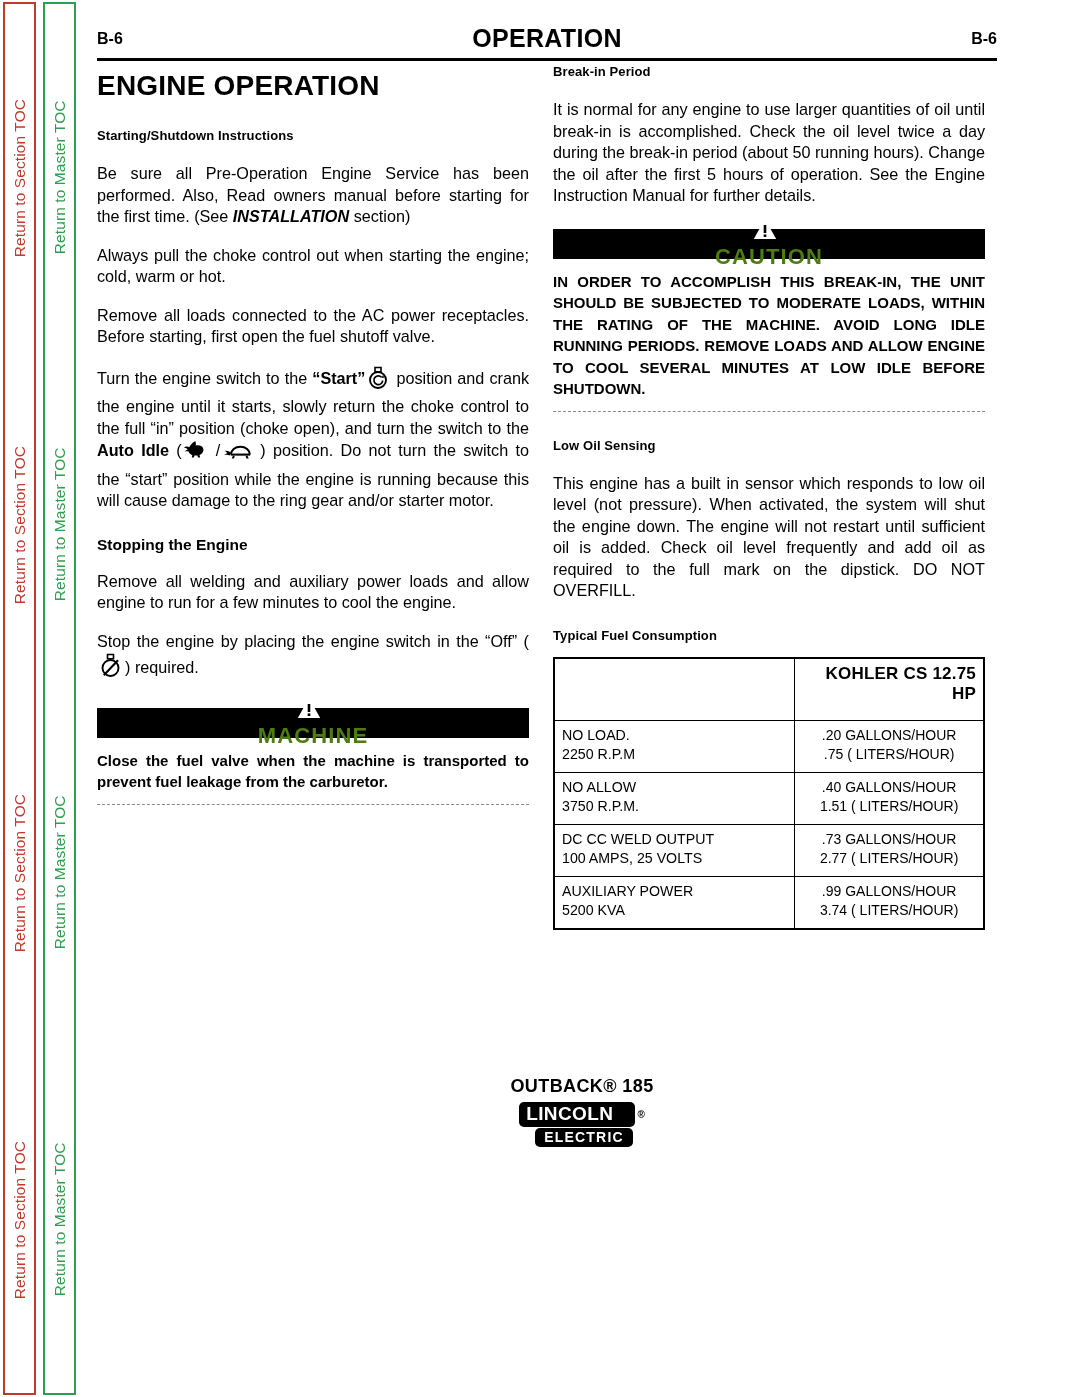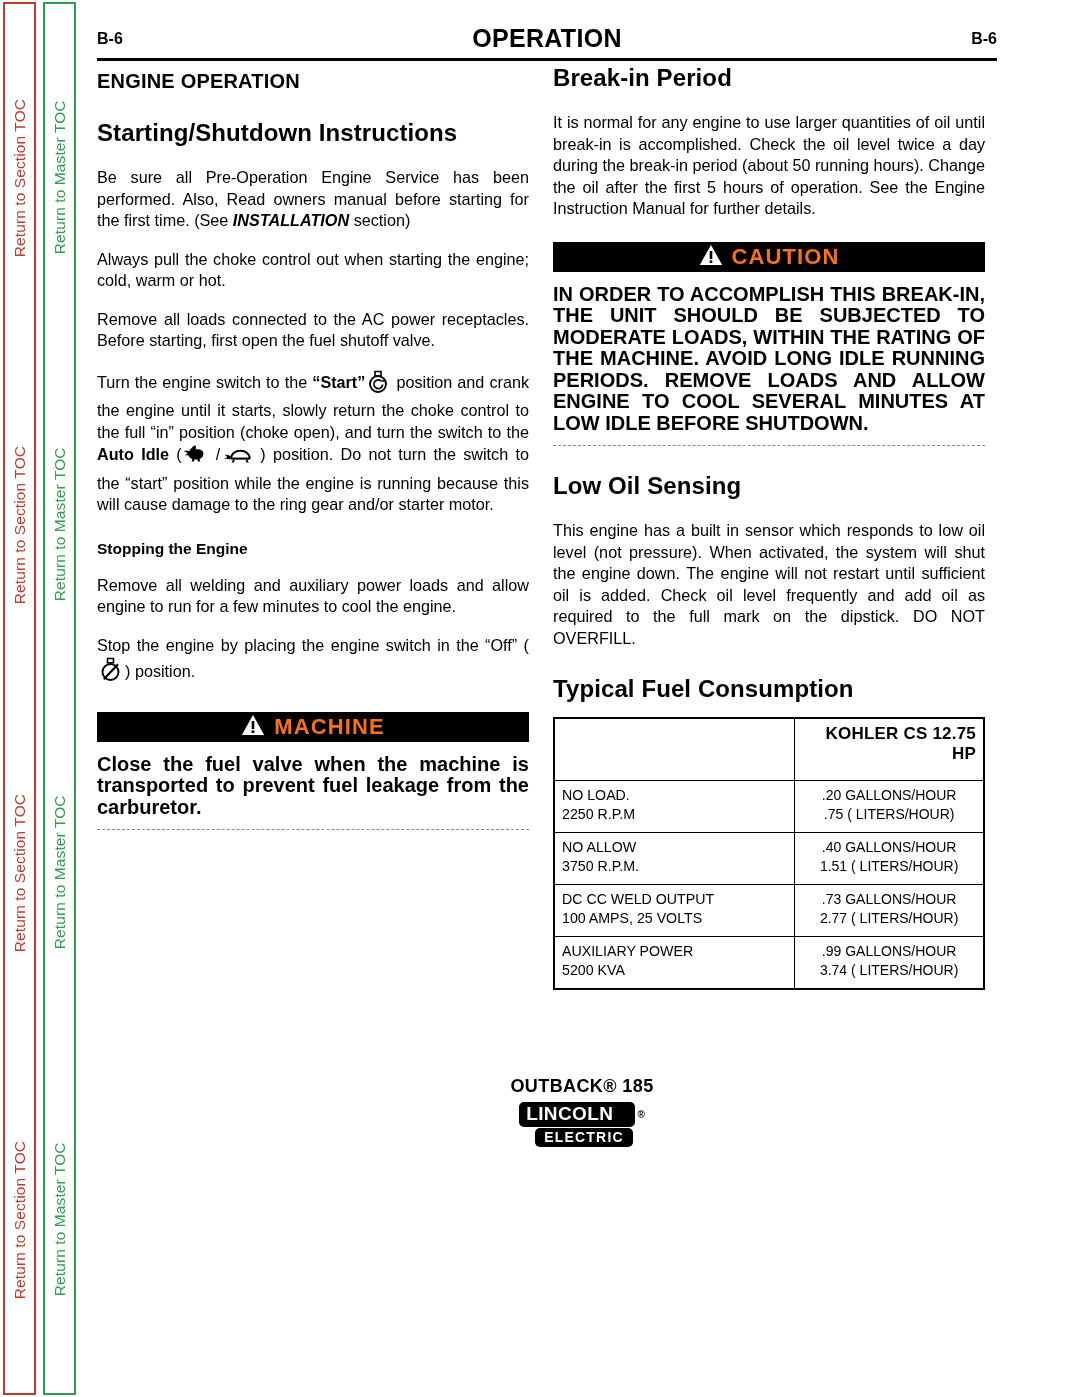--- a/index.html
+++ b/index.html
@@ -30,34 +30,34 @@
   .hdr .pg.l{left:0;}
   .hdr .pg.r{right:0;}
   .hdr .ttl{position:absolute;left:0;right:0;top:0;text-align:center;
             font-size:25px;font-weight:bold;letter-spacing:.3px;}
   .hdr-rule{position:absolute;left:13px;top:58px;width:900px;height:3px;background:#000;}
 
   .col{position:absolute;top:64px;width:432px;}
   .col.left{left:13px;}
   .col.right{left:469px;}
 
-  h1.sec{font-size:20px;font-weight:bold;margin:6px 0 0 0;letter-spacing:.2px;}
-  h2.sub{font-size:24px;font-weight:bold;margin:26px 0 0 0;letter-spacing:.1px;}
+  h1.sec{font-size:28px;font-weight:bold;margin:6px 0 0 0;letter-spacing:.2px;}
+  h2.sub{font-size:13px;font-weight:bold;margin:26px 0 0 0;letter-spacing:.1px;}
   h3.sub3{font-size:15.5px;font-weight:bold;margin:24px 0 0 0;}
   p.body{font-size:16.2px;line-height:21.5px;text-align:justify;margin:17px 0 0 0;}
   p.body.first{margin-top:20px;}
   p.body b{font-weight:bold;}
   p.body i.bi{font-weight:bold;font-style:italic;}
 
   
-  .alert-bar{background:#000;color:#f97316;height:30px;display:flex;
-             align-items:center;justify-content:center;margin-top:22px;}
+  .alert-bar{background:#000;color:#4d7c0f;height:30px;display:flex;
+             align-items:center;justify-content:center;margin-top:22px;flex-direction:column;}
   .alert-bar .tri{margin-right:9px;display:block;}
   .alert-bar .word{font-size:22px;font-weight:bold;letter-spacing:1.1px;}
-  p.alert-body{font-size:20px;line-height:21.5px;text-align:justify;
+  p.alert-body{font-size:15px;line-height:21.5px;text-align:justify;
                font-weight:bold;margin:12px 0 0 0;}
   .dashrule{border-top:1.5px dashed #8a8a8a;margin-top:11px;height:0;}
 
   
   .sym{display:inline-block;vertical-align:-7px;}
 
   
   table.fuel{border-collapse:collapse;width:432px;margin-top:14px;
              border:2.5px solid #000;}
   table.fuel td{border:1.5px solid #000;vertical-align:top;padding:5px 7px 8px 7px;}
@@ -135,21 +135,21 @@
           </svg></span><span>) position. Do not turn the switch to the “start” position while the engine is running because this will cause damage to the ring gear and/or starter motor.</span></p>
 
     <h3 class="sub3">Stopping the Engine</h3>
 
     <p class="body">Remove all welding and auxiliary power loads and allow engine to run for a few minutes to cool the engine.</p>
 
     <p class="body"><span>Stop the engine by placing the engine switch in the “Off” (</span><span class="sym"><svg width="28" height="28" viewBox="0 0 28 28">
             <path d="M10.5 2.5h6v4.2h-6z" fill="#fff" stroke="#000" stroke-width="1.6"></path>
             <circle cx="13.5" cy="16" r="8" fill="#fff" stroke="#000" stroke-width="1.9"></circle>
             <path d="M6.8 23.2L21 8.2" stroke="#000" stroke-width="2.1"></path>
-          </svg></span><span>) position.</span></p>
+          </svg></span><span>) required.</span></p>
 
     <div class="alert-bar">
       <span class="tri"><svg width="24" height="22" viewBox="0 0 24 22">
             <path d="M12 1L23.2 21H.8z" fill="#fff"></path>
             <rect x="10.7" y="7" width="2.6" height="8" fill="#000"></rect>
             <rect x="10.7" y="16.4" width="2.6" height="2.6" fill="#000"></rect>
           </svg></span>
       <span class="word">MACHINE</span>
     </div>
     <p class="alert-body">Close the fuel valve when the machine is transported to prevent fuel leakage from the carburetor.</p>

